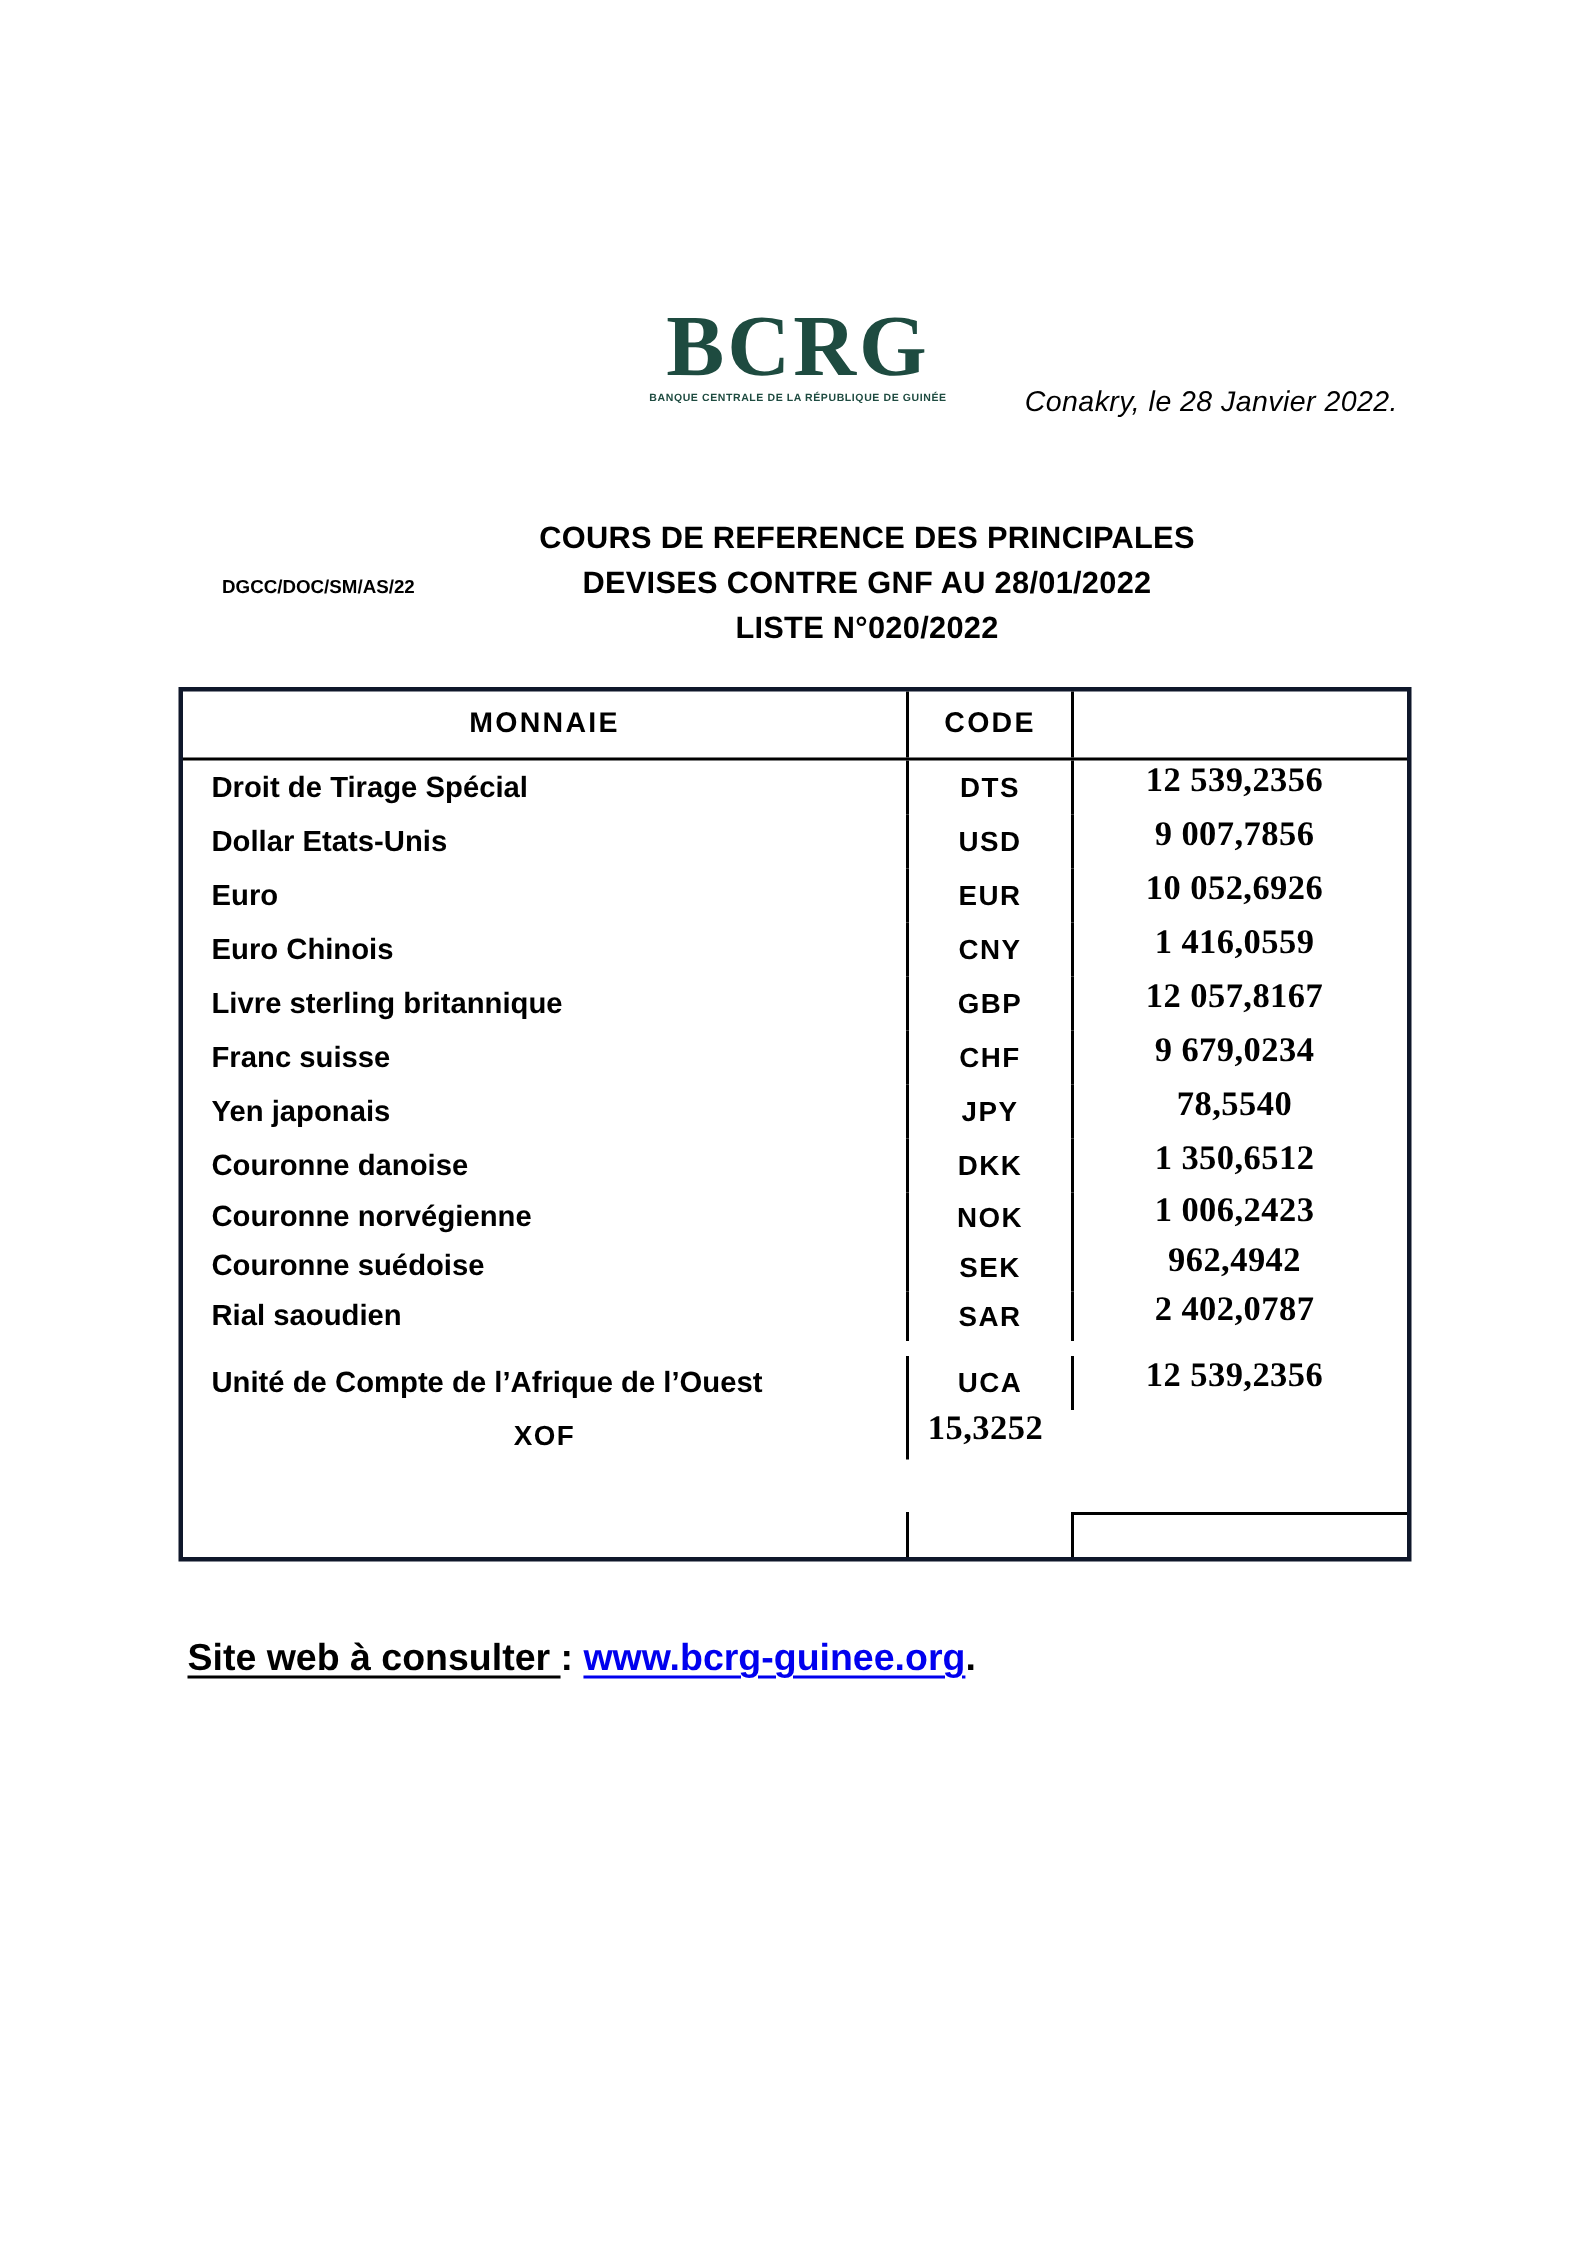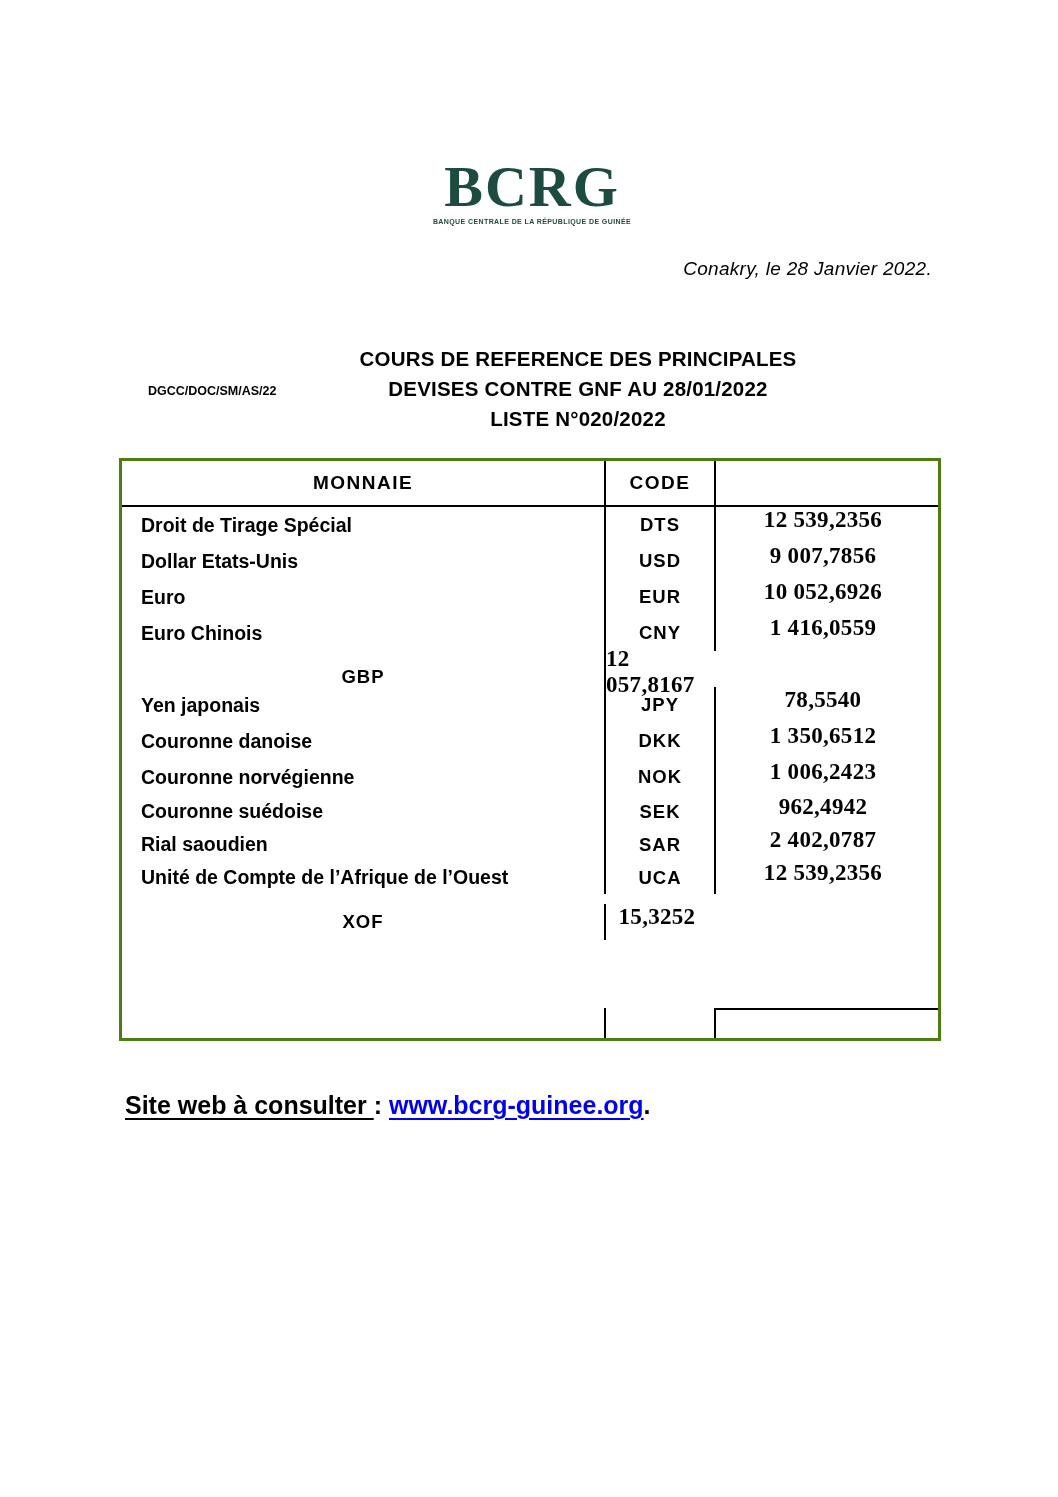--- a/index.html
+++ b/index.html
@@ -10,40 +10,40 @@
     background:#ffffff; color:var(--ink);
     font-family:"Liberation Sans", sans-serif; overflow:hidden;
   }
   
   .logo-block { position:absolute; left:412px; top:64px; width:240px; text-align:center; }
   .logo-fan { display:block; margin:0 auto; }
   .ray-d { fill:var(--green); }
   .ray-g { fill:var(--gold); }
   .wordmark {
     font-family:"Liberation Serif", serif; font-weight:bold;
-    font-size:58px; line-height:54px; letter-spacing:2px; color:var(--green);
+    font-size:58px; line-height:54px; letter-spacing:2px; color:var(--green);margin-top:44px;
   }
   .tagline {
     margin-top:4px; font-size:7px; font-weight:bold; letter-spacing:0.4px;
     color:var(--green); white-space:nowrap;
   }
   
   .dateline {
     position:absolute; top:258px; right:126px;
     font-size:19px; font-style:italic; font-weight:500; letter-spacing:0.3px;
   }
   .ref-code { position:absolute; left:148px; top:384px; font-size:12.5px; font-weight:bold; }
   .title-block {
     position:absolute; left:248px; top:344px; width:660px; text-align:center;
     font-weight:bold; font-size:20.5px; line-height:30px; letter-spacing:0.2px;
   }
   
   .rates-table {
     position:absolute; left:119px; top:458px; width:822px; height:583px;
-    border:3px solid #4d7c0f; display:flex; flex-direction:column;
+    border:3px solid #0f172a; display:flex; flex-direction:column;
   }
   .trow, .thead-row, .tfoot-row { display:grid; grid-template-columns:484px 110px 1fr; }
   .thead-row { height:46px; border-bottom:2px solid #000; }
   .thead-row .cell {
     display:flex; align-items:center; justify-content:center;
     font-weight:bold; font-size:19px; letter-spacing:1.5px;
   }
   .c-sep { border-right:2px solid #000; }
   .tbody { flex:1 1 auto; display:flex; flex-direction:column; }
   .trow { height:36px; align-items:center; }
@@ -183,26 +183,34 @@
   <div class="trow">
     <div class="cell c-name c-sep">Euro Chinois</div>
     <div class="cell c-code c-sep">CNY</div>
     <div class="cell c-value">
       <span class="val">1 416,0559</span>
     </div>
   </div>
 
 
   <div class="trow">
+    <div class="cell c-name c-sep">Livre sterling britannique</div>
     <div class="cell c-code c-sep">GBP</div>
     <div class="cell c-value">
       <span class="val">12 057,8167</span>
     </div>
   </div>
 
+  <div class="trow">
+    <div class="cell c-name c-sep">Franc suisse</div>
+    <div class="cell c-code c-sep">CHF</div>
+    <div class="cell c-value">
+      <span class="val">9 679,0234</span>
+    </div>
+  </div>
 
   <div class="trow">
     <div class="cell c-name c-sep">Yen japonais</div>
     <div class="cell c-code c-sep">JPY</div>
     <div class="cell c-value">
       <span class="val">78,5540</span>
     </div>
   </div>
 
   <div class="trow">

